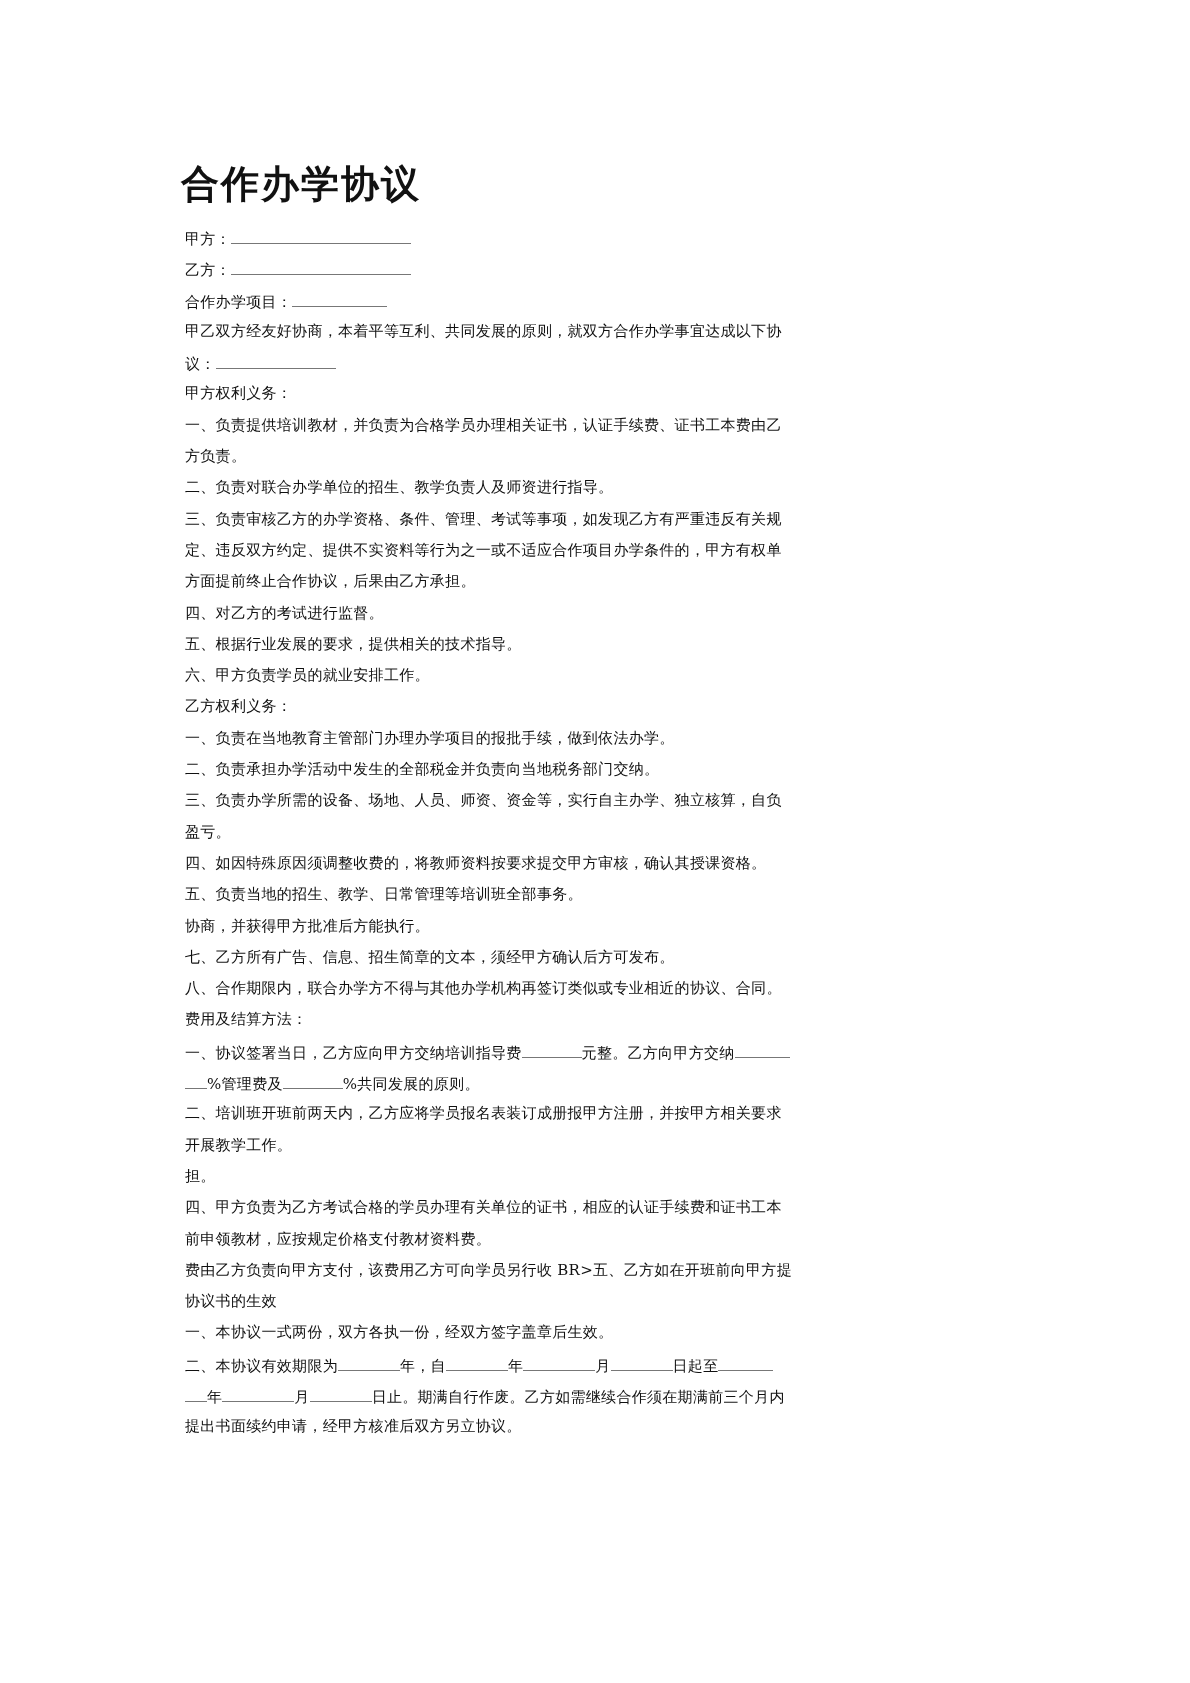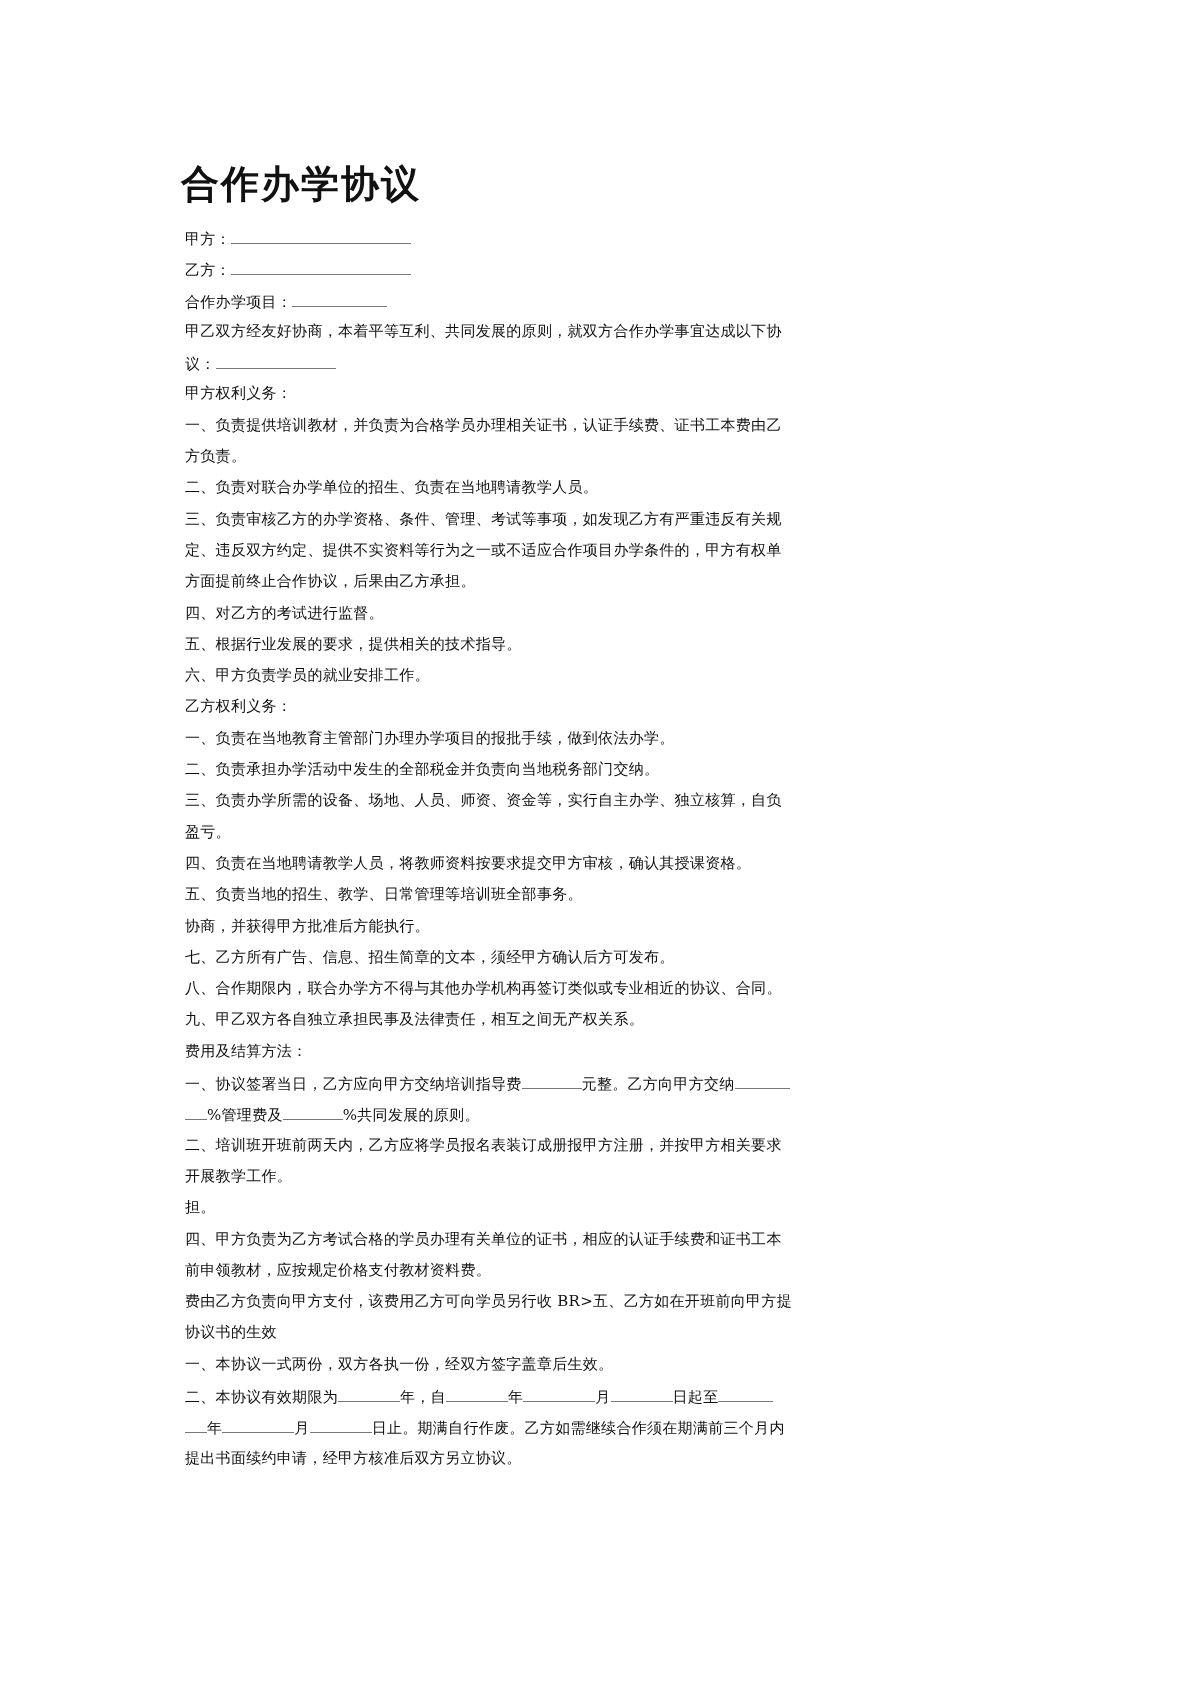--- a/index.html
+++ b/index.html
@@ -19,38 +19,37 @@
   <div class="title">合作办学协议</div>
   <div class="body" id="doc-body">
       <div class="line"><span>甲方：</span><span class="blank" style="width: 180px;"></span></div>
       <div class="line"><span>乙方：</span><span class="blank" style="width: 180px;"></span></div>
       <div class="line"><span>合作办学项目：</span><span class="blank" style="width: 95px;"></span></div>
       <div class="line"><span>甲乙双方经友好协商，本着平等互利、共同发展的原则，就双方合作办学事宜达成以下协</span></div>
       <div class="line"><span>议：</span><span class="blank" style="width: 120px;"></span></div>
       <div class="line"><span>甲方权利义务：</span></div>
       <div class="line"><span>一、负责提供培训教材，并负责为合格学员办理相关证书，认证手续费、证书工本费由乙</span></div>
       <div class="line"><span>方负责。</span></div>
-      <div class="line"><span>二、负责对联合办学单位的招生、负责在当地聘请教学人员。</span></div>
+      <div class="line"><span>二、负责对联合办学单位的招生、教学负责人及师资进行指导。</span></div>
       <div class="line"><span>三、负责审核乙方的办学资格、条件、管理、考试等事项，如发现乙方有严重违反有关规</span></div>
       <div class="line"><span>定、违反双方约定、提供不实资料等行为之一或不适应合作项目办学条件的，甲方有权单</span></div>
       <div class="line"><span>方面提前终止合作协议，后果由乙方承担。</span></div>
       <div class="line"><span>四、对乙方的考试进行监督。</span></div>
       <div class="line"><span>五、根据行业发展的要求，提供相关的技术指导。</span></div>
       <div class="line"><span>六、甲方负责学员的就业安排工作。</span></div>
       <div class="line"><span>乙方权利义务：</span></div>
       <div class="line"><span>一、负责在当地教育主管部门办理办学项目的报批手续，做到依法办学。</span></div>
       <div class="line"><span>二、负责承担办学活动中发生的全部税金并负责向当地税务部门交纳。</span></div>
       <div class="line"><span>三、负责办学所需的设备、场地、人员、师资、资金等，实行自主办学、独立核算，自负</span></div>
       <div class="line"><span>盈亏。</span></div>
-      <div class="line"><span>四、负责在当地聘请教学人员，将教师资料按要求提交甲方审核，确认其授课资格。</span></div>
+      <div class="line"><span>四、如因特殊原因须调整收费的，将教师资料按要求提交甲方审核，确认其授课资格。</span></div>
       <div class="line"><span>五、负责当地的招生、教学、日常管理等培训班全部事务。</span></div>
       <div class="line"><span>协商，并获得甲方批准后方能执行。</span></div>
       <div class="line"><span>七、乙方所有广告、信息、招生简章的文本，须经甲方确认后方可发布。</span></div>
       <div class="line"><span>八、合作期限内，联合办学方不得与其他办学机构再签订类似或专业相近的协议、合同。</span></div>
-      <div class="line"><span>九、甲乙双方各自独立承担民事及法律责任，相互之间无产权关系。</span></div>
       <div class="line"><span>费用及结算方法：</span></div>
       <div class="line"><span>一、协议签署当日，乙方应向甲方交纳培训指导费</span><span class="blank" style="width: 60px;"></span><span>元整。乙方向甲方交纳</span><span class="blank" style="width: 55px;"></span></div>
       <div class="line"><span class="blank" style="width: 22px;"></span><span>%管理费及</span><span class="blank" style="width: 60px;"></span><span>%共同发展的原则。</span></div>
       <div class="line"><span>二、培训班开班前两天内，乙方应将学员报名表装订成册报甲方注册，并按甲方相关要求</span></div>
       <div class="line"><span>开展教学工作。</span></div>
       <div class="line"><span>担。</span></div>
       <div class="line"><span>四、甲方负责为乙方考试合格的学员办理有关单位的证书，相应的认证手续费和证书工本</span></div>
       <div class="line"><span>前申领教材，应按规定价格支付教材资料费。</span></div>
       <div class="line"><span>费由乙方负责向甲方支付，该费用乙方可向学员另行收 BR&gt;五、乙方如在开班前向甲方提</span></div>
       <div class="line"><span>协议书的生效</span></div>

